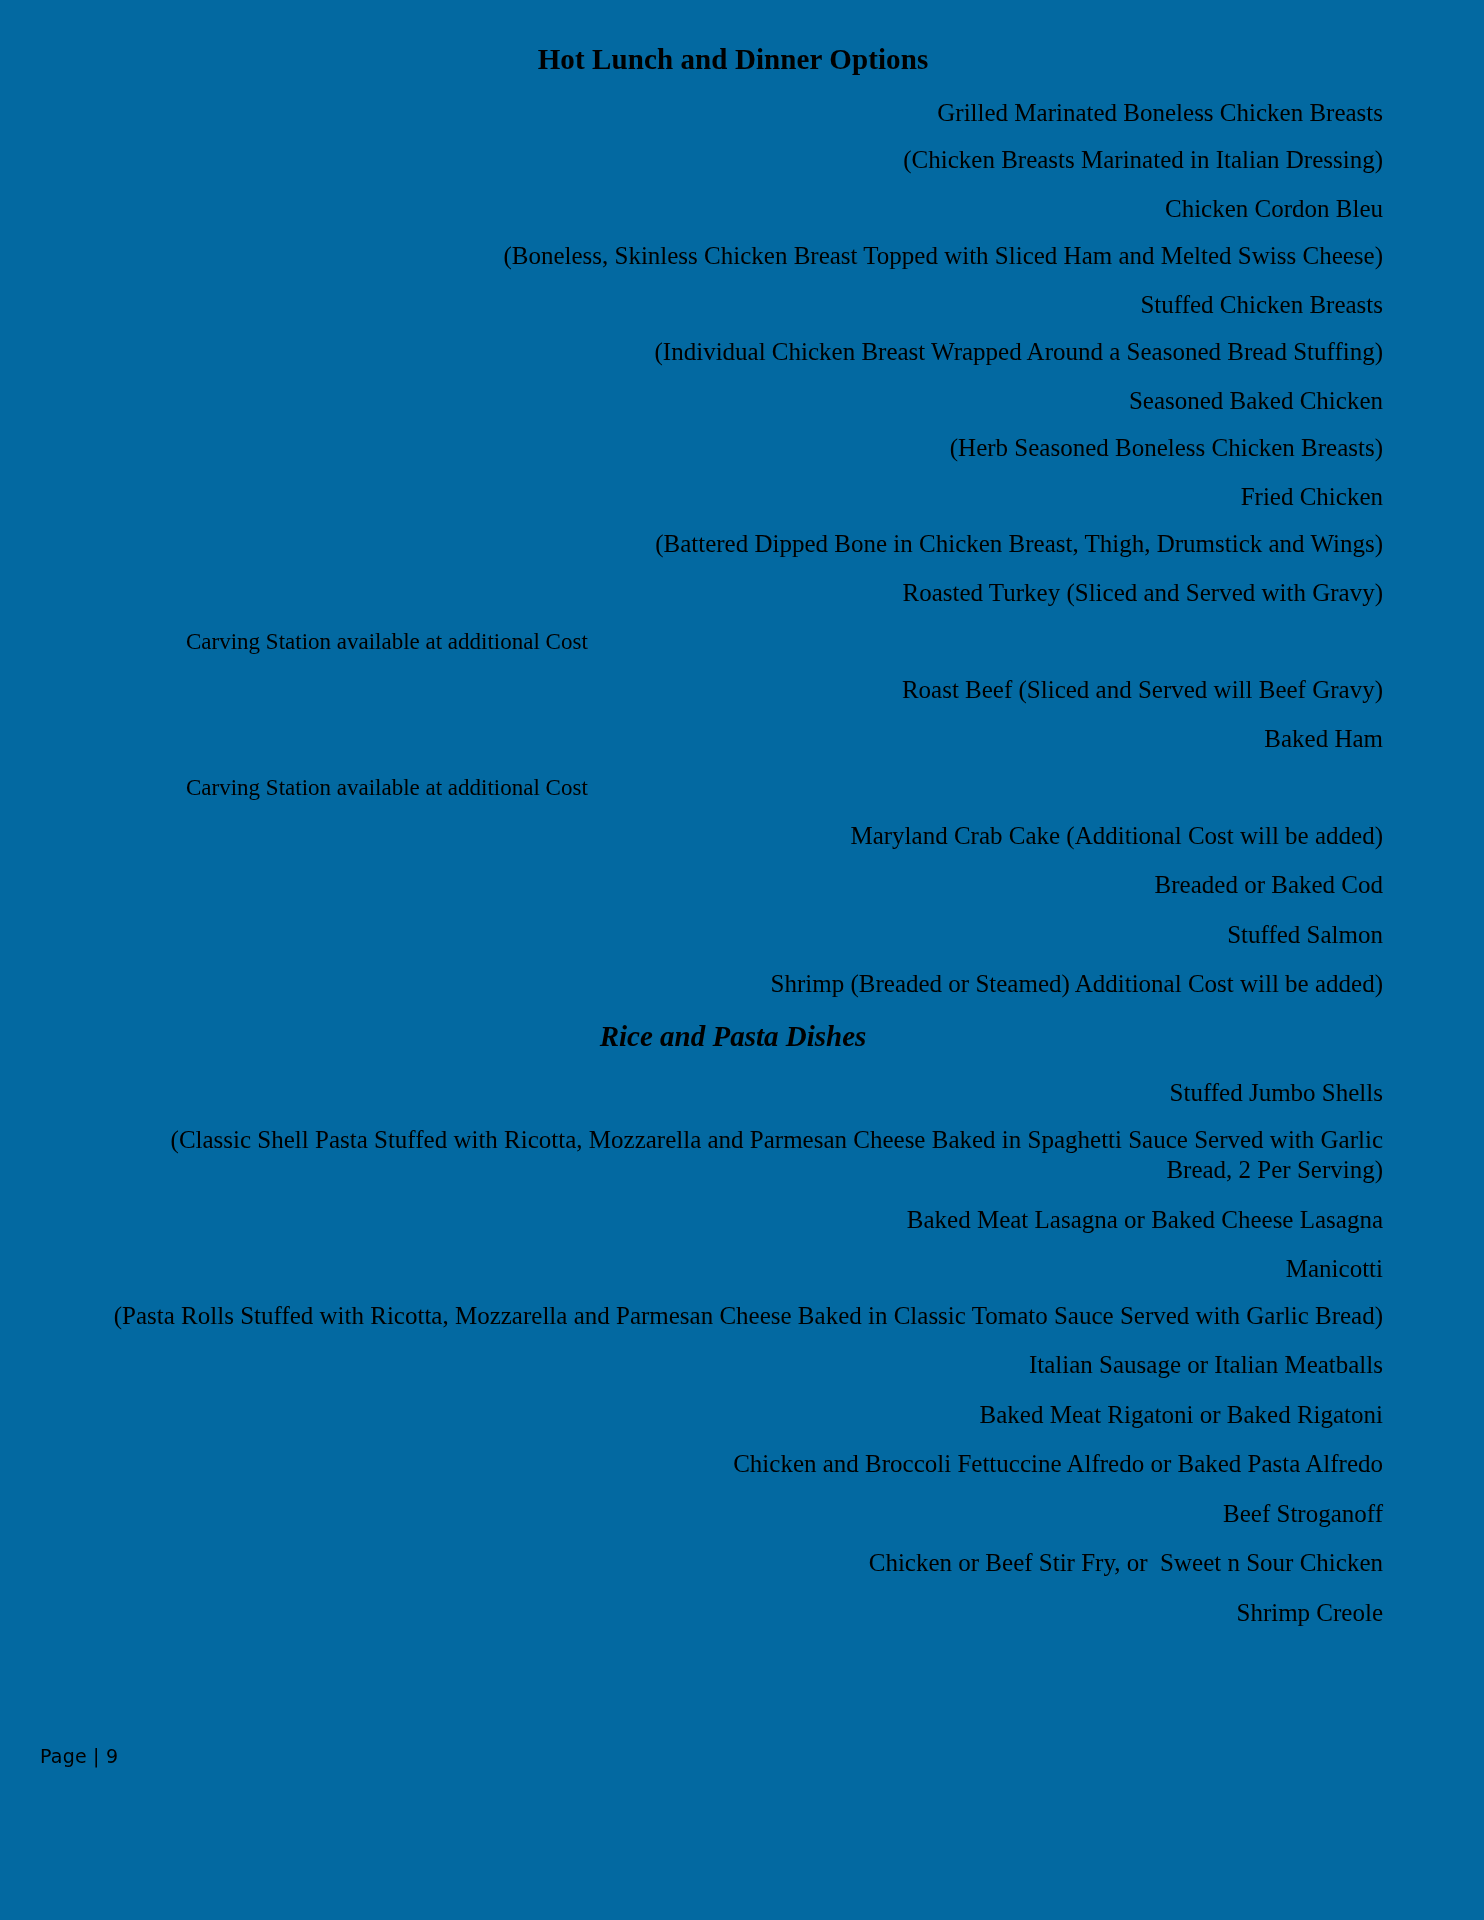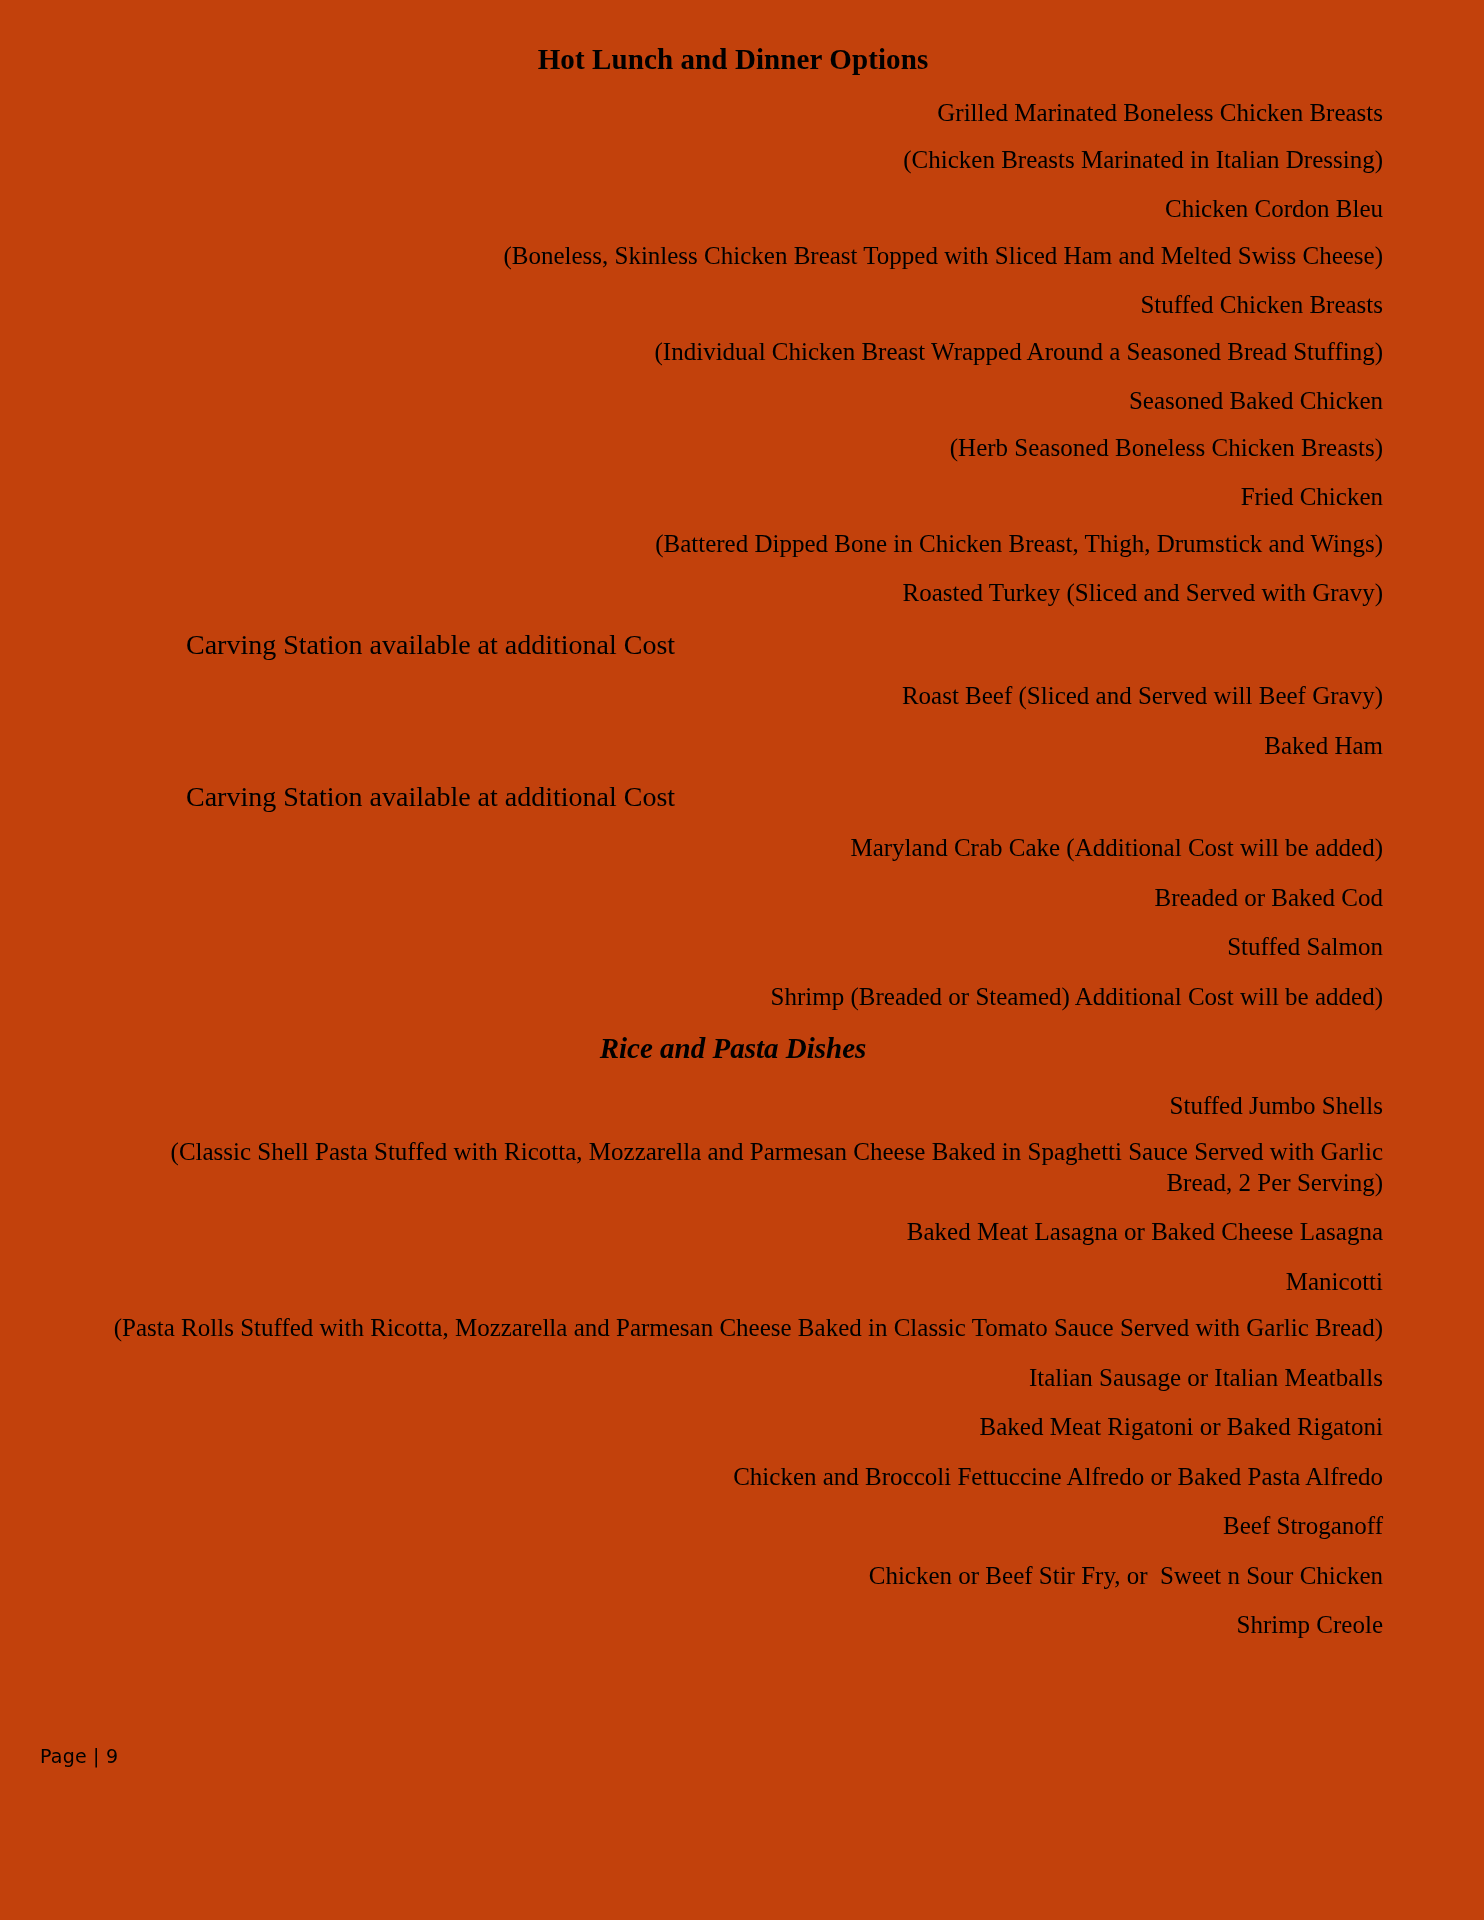--- a/index.html
+++ b/index.html
@@ -15,21 +15,21 @@
     color: #000000;
     overflow: hidden;
   }
 
   .page {
     position: absolute;
     top: 0;
     left: 0;
     width: 1484px;
     height: 1920px;
-    background: #c2410c;
+    background: #0369a1;
   }
 
   .content {
     position: absolute;
     left: 113px;
     top: 0;
     width: 1270px;
   }
 
   
@@ -73,21 +73,21 @@
     text-align: right;
   }
   .entry .desc {
     margin-top: 16px;
   }
 
   .carving {
     margin: 0;
     padding-top: 19px;
     padding-left: 73px;
-    font-size: 28px;
+    font-size: 23px;
     line-height: 1.22;
   }
 
   
   .footer {
     position: absolute;
     left: 40px;
     top: 1745px;
     font-family: "DejaVu Sans", "Liberation Sans", sans-serif;
     font-size: 19px;

